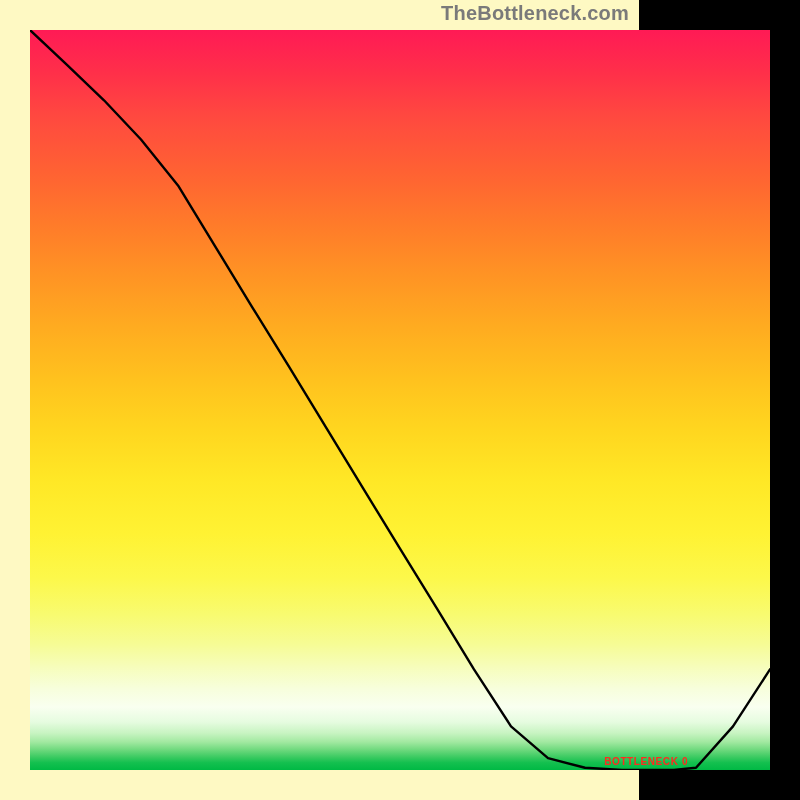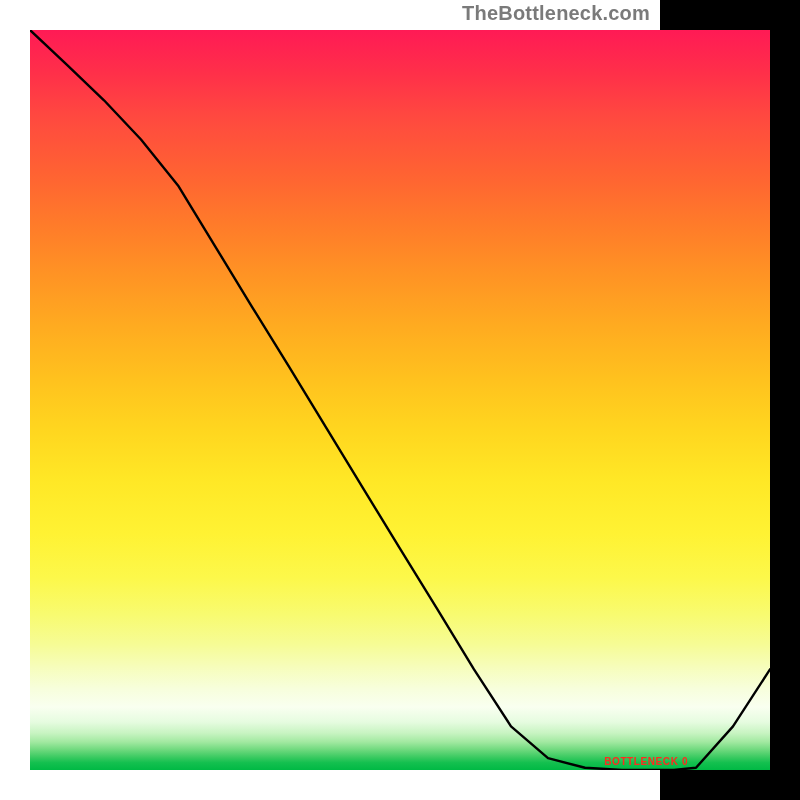--- a/index.html
+++ b/index.html
@@ -8,22 +8,21 @@
     width: 800px;
     height: 800px;
     background: #000;
     font-family: Arial, Helvetica, sans-serif;
     overflow: hidden;
   }
   .frame {
     position: relative;
     width: 639px;
     height: 800px;
-    background: #ffffff;
-    padding-left: 21px;
+    background: #fef9c3;
   }
   .attribution {
     position: absolute;
     top: 2px;
     right: 10px;
     color: #7a7a7a;
     font-size: 20px;
     font-weight: 600;
     letter-spacing: 0.2px;
   }

